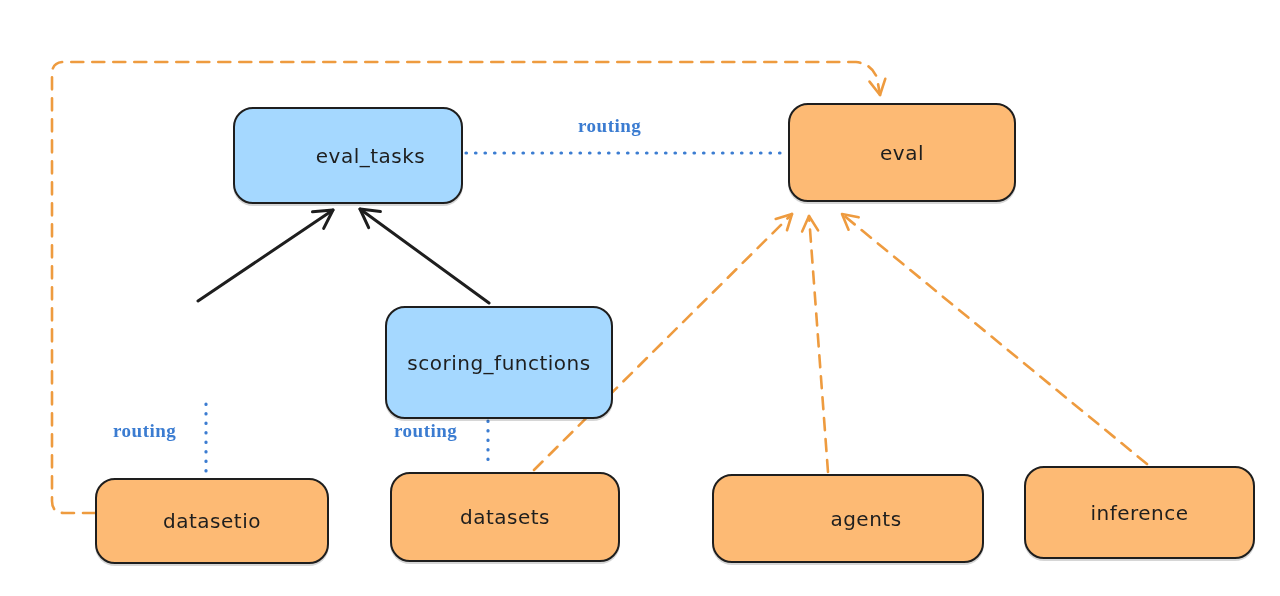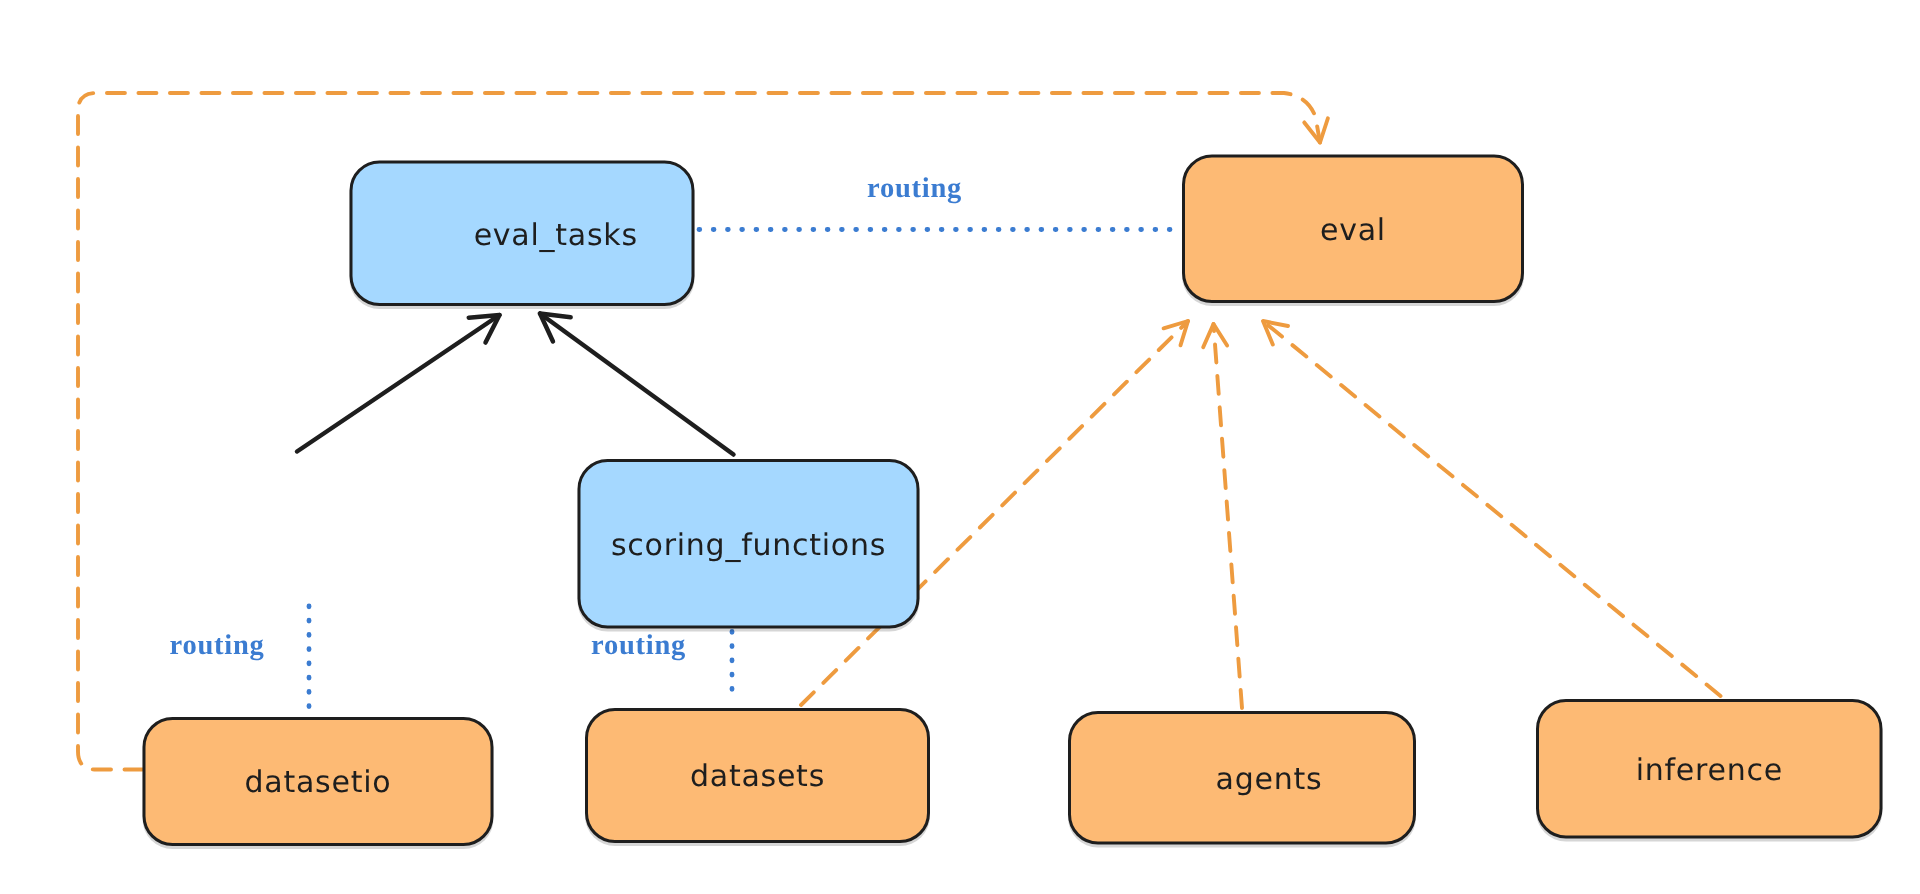--- a/index.html
+++ b/index.html
@@ -37,21 +37,21 @@
   }
   .node-blue  { background: #a5d8ff; }
   .node-green { background: #fdba74; }
 
   #node-eval_tasks        { left: 233px; top: 107px; width: 230px; height: 97px; padding-left: 45px; }
   #node-eval              { left: 788px; top: 103px; width: 228px; height: 99px; }
   #node-datasets          { left:  97px; top: 304px; width: 229px; height: 96px; }
   #node-scoring_functions { left: 385px; top: 306px; width: 228px; height: 113px; }
   #node-datasetio         { left:  95px; top: 478px; width: 234px; height: 86px; }
   #node-scoring           { left: 390px; top: 472px; width: 230px; height: 90px; }
-  #node-agents            { left: 712px; top: 474px; width: 232px; height: 89px; padding-left: 36px; }
+  #node-agents            { left: 712px; top: 474px; width: 272px; height: 89px; padding-left: 36px; }
   #node-inference         { left: 1024px; top: 466px; width: 231px; height: 93px; }
 
   .edge-label {
     position: absolute;
     font-size: 19px;
     font-weight: bold;
     color: #3b7cd1;
     letter-spacing: 0.5px;
     font-family: Liberation Serif, serif;
   }

